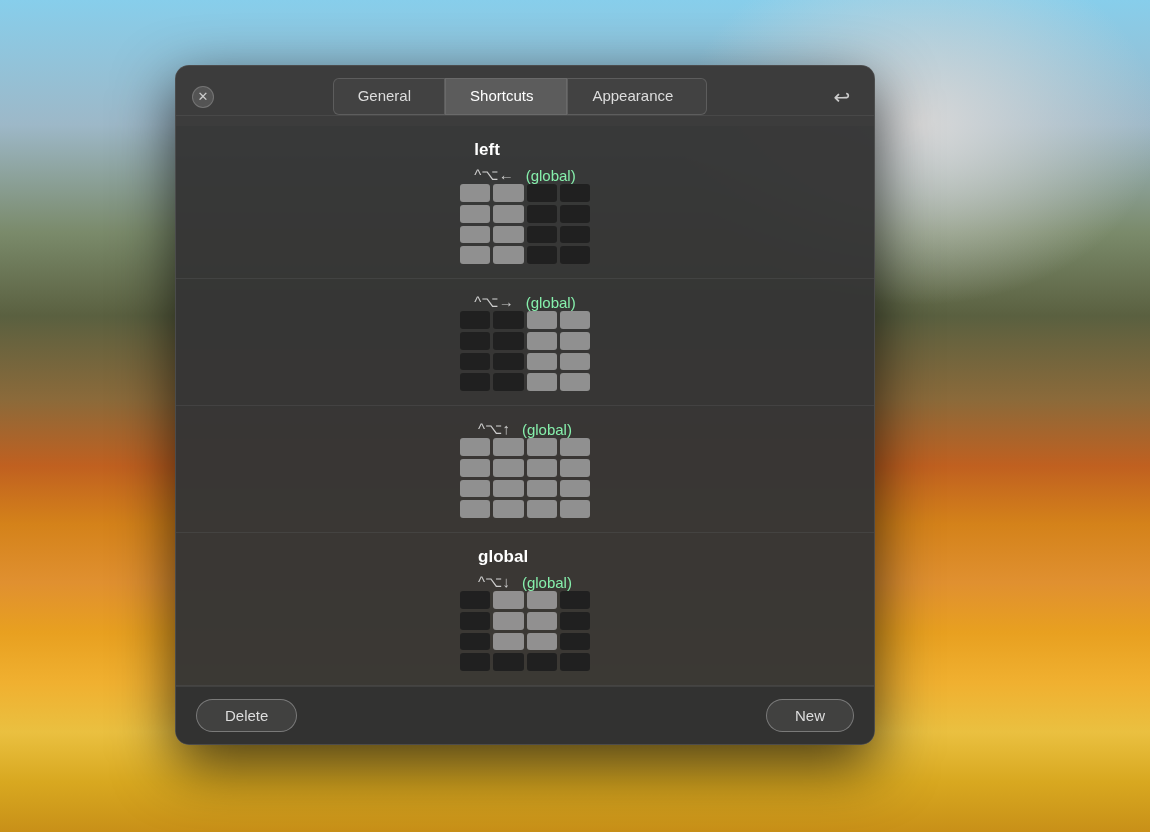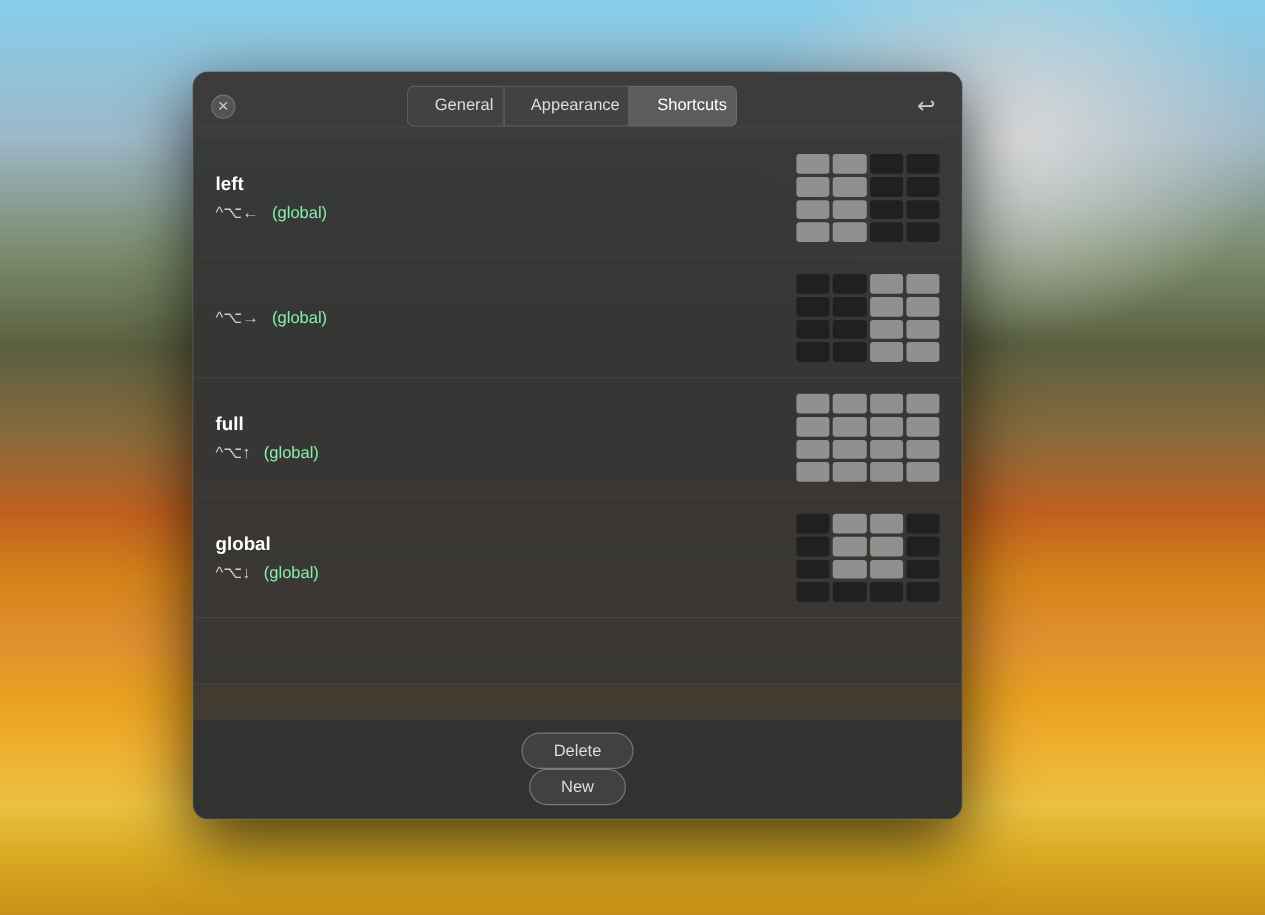--- a/index.html
+++ b/index.html
@@ -78,21 +78,21 @@
 
     .tab-group {
       display: flex;
       gap: 0;
       flex: 1;
       justify-content: center;
       margin: 0 16px 0 16px;
     }
 
     .tab {
-      padding: 8px 8px 10px 24px;
+      padding: 8px 33px 10px 24px;
       font-size: 15px;
       color: #ddd;
       cursor: pointer;
       border: 1px solid rgba(120,120,120,0.5);
       background: rgba(70,70,70,0.6);
       position: relative;
     }
 
     .tab:first-child {
       border-radius: 6px 0 0 6px;
@@ -149,24 +149,25 @@
     .list-area::-webkit-scrollbar-thumb {
       background: rgba(150,150,150,0.6);
       border-radius: 6px;
       border: 2px solid transparent;
       background-clip: content-box;
     }
 
     .shortcut-row {
       display: flex;
       align-items: center;
-      padding: 14px 20px;
+      padding: 14px 4px;
       border-bottom: 1px solid rgba(80,80,80,0.5);
       background: rgba(55,55,55,0.6);
       min-height: 80px;
+      flex-direction: column;
     }
 
     .shortcut-info {
       flex: 1;
     }
 
     .shortcut-name {
       font-size: 17px;
       font-weight: bold;
       color: #ffffff;
@@ -217,21 +218,20 @@
 
     
     .bottom-bar {
       display: flex;
       align-items: center;
       justify-content: space-between;
       padding: 12px 20px;
       background: rgba(50,50,50,0.95);
       border-top: 1px solid rgba(80,80,80,0.5);
       flex-shrink: 0;
-      flex-direction: column;
     }
 
     .action-btn {
       padding: 7px 28px;
       border-radius: 20px;
       border: 1.5px solid rgba(160,160,160,0.6);
       background: rgba(80,80,80,0.5);
       color: #ddd;
       font-size: 15px;
       cursor: pointer;
@@ -241,22 +241,22 @@
 <body>
 
 <div class="bg-mountains"></div>
 
 <div class="dialog">
 
   <div class="title-bar">
     <div class="close-btn">✕</div>
     <div class="tab-group">
       <div class="tab">General</div>
+      <div class="tab active">Shortcuts</div>
       <div class="tab">Appearance</div>
-      <div class="tab active">Shortcuts</div>
     </div>
     <div class="back-btn">↩</div>
   </div>
   <div class="title-bar-bottom"></div>
 
   <div class="content">
     <div class="list-area">
 
       <div class="shortcut-row">
         <div class="shortcut-info">
@@ -308,21 +308,20 @@
           <div class="grid-cell active"></div>
           <div class="grid-cell inactive"></div>
           <div class="grid-cell inactive"></div>
           <div class="grid-cell active"></div>
           <div class="grid-cell active"></div>
         </div>
       </div>
 
       <div class="shortcut-row">
         <div class="shortcut-info">
-          <div class="shortcut-name">full</div>
           <div class="shortcut-keys">
             <span>^⌥↑</span>
             <span class="scope">(global)</span>
           </div>
         </div>
         <div class="grid-preview">
           <div class="grid-cell active"></div>
           <div class="grid-cell active"></div>
           <div class="grid-cell active"></div>
           <div class="grid-cell active"></div>

